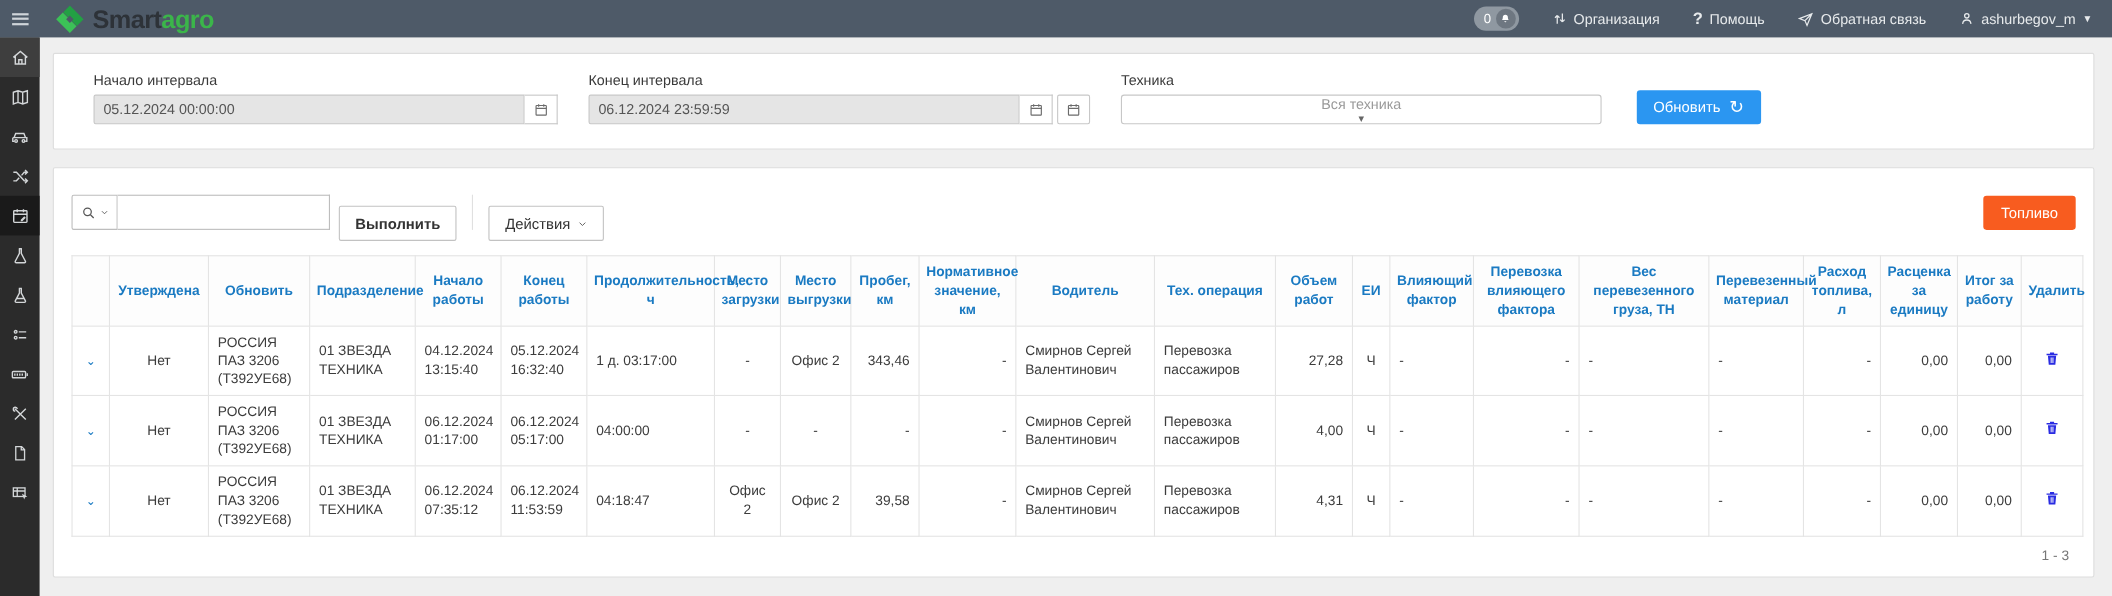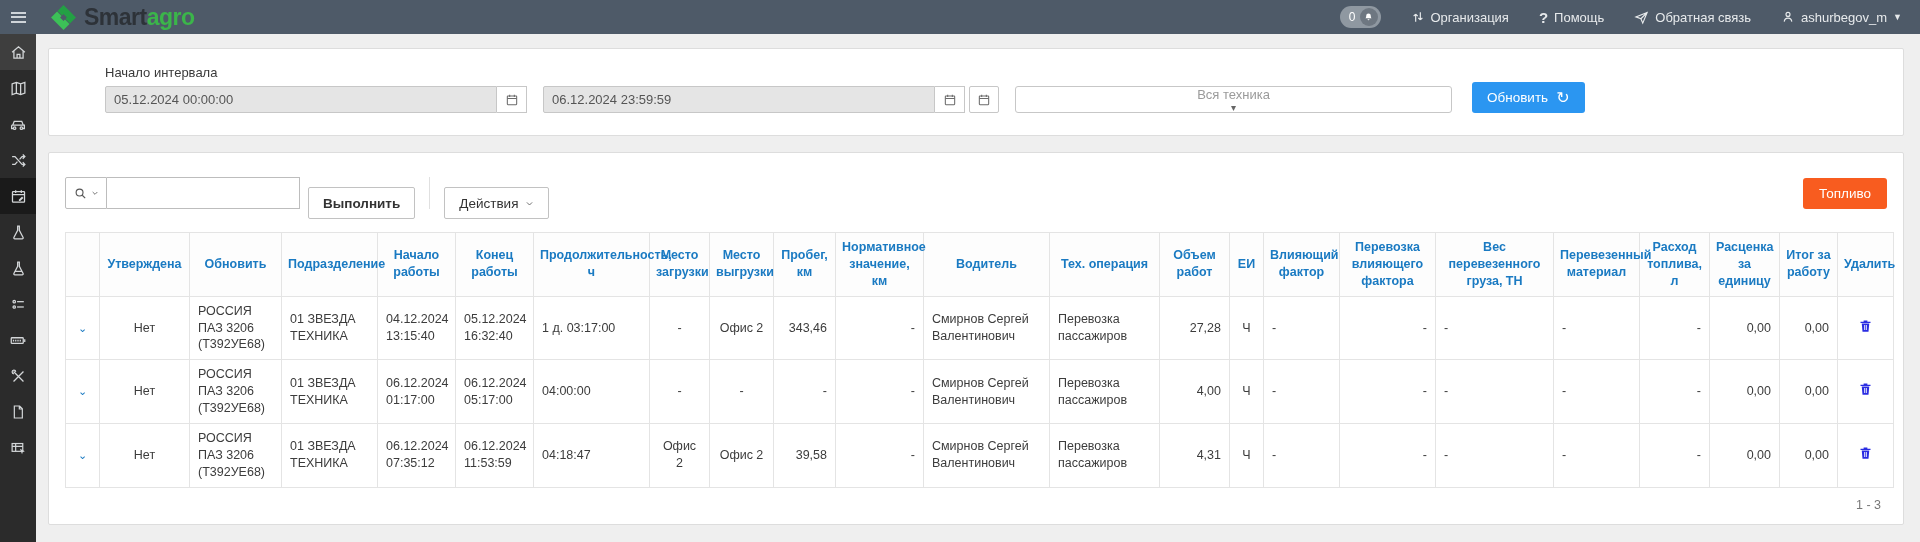--- a/index.html
+++ b/index.html
@@ -31,21 +31,21 @@
   .sidebar { position:absolute; top:34px; left:0; width:36px; height:508px; background:#2b2b2b; z-index:9; }
   .side-item { width:36px; height:36px; display:flex; align-items:center; justify-content:center;
     color:#cfd2d5; cursor:pointer; }
   .side-item.active-light { background:#3e3e3e; }
   .side-item.active-dark { background:#1a1a1a; }
   .side-item svg { stroke:#d3d6d8; }
 
   
   .main { position:absolute; top:34px; left:36px; width:1884px; height:508px; }
   .card { background:#fff; border:1px solid #ddd; border-radius:2px; }
-  .filter-card { margin:14px 16px 0 12px; padding:16px 36px 22px 56px; display:flex; gap:16px; align-items:flex-end; }
+  .filter-card { margin:14px 16px 0 12px; padding:16px 36px 22px 36px; display:flex; gap:28px; align-items:flex-end; }
   .field { display:flex; flex-direction:column; }
   .field .lbl { font-size:13px; color:#3a3a3a; margin-bottom:6px; }
   .input-group { display:flex; }
   .tinput { height:27px; border:1px solid #c7c7c7; border-radius:2px 0 0 2px; font-size:13px; color:#555;
     padding:0 8px; width:392px; font-family:"Liberation Sans", sans-serif; background:#e5e5e5; }
   .icon-btn { width:30px; height:27px; border:1px solid #c7c7c7; border-left:none; background:#fff;
     display:flex; align-items:center; justify-content:center; cursor:pointer; }
   .icon-btn + .icon-btn { margin-left:4px; border-left:1px solid #c7c7c7; border-radius:2px; }
   .fake-select { width:437px; height:27px; border:1px solid #c7c7c7; border-radius:3px; background:#fff;
     display:flex; align-items:center; justify-content:space-between; padding:0 9px; cursor:pointer;flex-direction:column; }
@@ -216,37 +216,39 @@
         <input class="tinput" value="05.12.2024 00:00:00" style="">
         <span class="icon-btn">
           <svg width="14" height="14" viewBox="0 0 24 24" fill="none" stroke="#6b6b6b" stroke-width="1.8">
             <rect x="4" y="5" width="16" height="15" rx="1"></rect>
               <path d="M8 3v4m8-4v4M4 9.5h16"></path>
             </svg>
         </span>
       </div>
     </div>
     <div class="field">
+      <span class="lbl">Конец интервала</span>
       <div class="input-group">
         <input class="tinput" value="06.12.2024 23:59:59" style="">
         <span class="icon-btn">
           <svg width="14" height="14" viewBox="0 0 24 24" fill="none" stroke="#6b6b6b" stroke-width="1.8">
             <rect x="4" y="5" width="16" height="15" rx="1"></rect>
               <path d="M8 3v4m8-4v4M4 9.5h16"></path>
             </svg>
         </span>
         <span class="icon-btn">
           <svg width="14" height="14" viewBox="0 0 24 24" fill="none" stroke="#6b6b6b" stroke-width="1.8">
             <rect x="4" y="5" width="16" height="15" rx="1"></rect>
               <path d="M8 3v4m8-4v4M4 9.5h16"></path>
             </svg>
         </span>
       </div>
     </div>
     <div class="field">
+      <span class="lbl">Техника</span>
       <div class="fake-select">
         <span class="ph">Вся техника</span>
         <span class="sel-caret">▾</span>
       </div>
     </div>
     <button class="btn-refresh">
       <span>Обновить</span>
       <span class="spin">↻</span>
     </button>
   </div>

